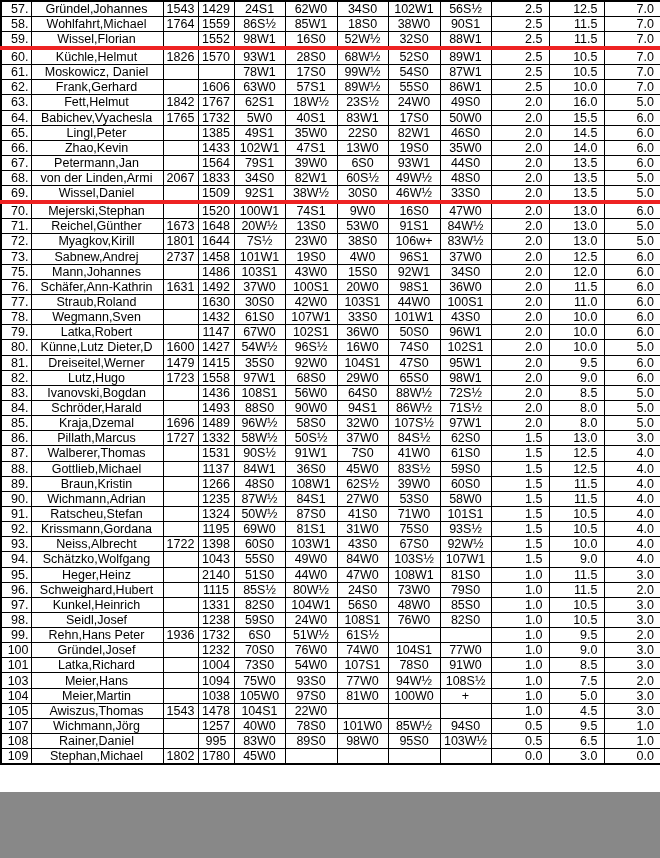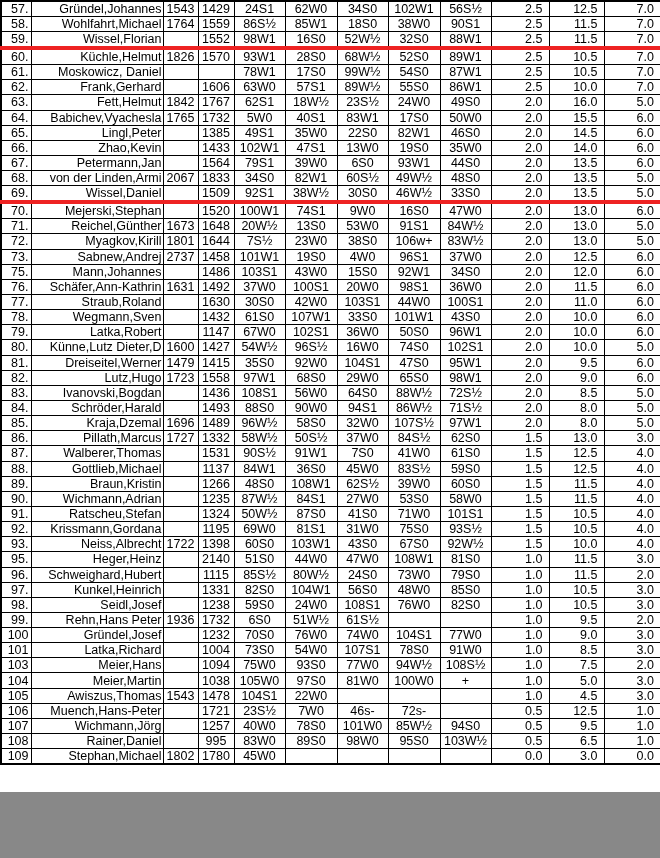--- a/index.html
+++ b/index.html
@@ -16,21 +16,21 @@
   }
   table.standings { border:2px solid var(--grid); }
   td {
     border:1px solid var(--grid);
     height:15.15px; line-height:14px;
     padding:0 1px; white-space:nowrap; overflow:hidden;
     vertical-align:middle;
   }
   tr.hl td { border-bottom:4px solid var(--red); }
   .c-rank  { text-align:right; padding-right:2px; }
-  .c-name  { text-align:right;  padding-left:0; }
+  .c-name  { text-align:center;  padding-left:0; }
   .c-rating{ text-align:center; }
   .c-round { text-align:center; }
   .c-score { text-align:right; padding-right:6px; }
 </style>
 </head>
 <body>
 
 <div class="page">
   <table class="standings">
     <colgroup>
@@ -546,20 +546,34 @@
           <td class="c-round">60S0</td>
           <td class="c-round">103W1</td>
           <td class="c-round">43S0</td>
           <td class="c-round">67S0</td>
           <td class="c-round">92W½</td>
           <td class="c-score">1.5</td>
           <td class="c-score">10.0</td>
           <td class="c-score">4.0</td>
         </tr>
         <tr>
+          <td class="c-rank">94.</td>
+          <td class="c-name">Schätzko,Wolfgang</td>
+          <td class="c-rating"></td>
+          <td class="c-rating">1043</td>
+          <td class="c-round">55S0</td>
+          <td class="c-round">49W0</td>
+          <td class="c-round">84W0</td>
+          <td class="c-round">103S½</td>
+          <td class="c-round">107W1</td>
+          <td class="c-score">1.5</td>
+          <td class="c-score">9.0</td>
+          <td class="c-score">4.0</td>
+        </tr>
+        <tr>
           <td class="c-rank">95.</td>
           <td class="c-name">Heger,Heinz</td>
           <td class="c-rating"></td>
           <td class="c-rating">2140</td>
           <td class="c-round">51S0</td>
           <td class="c-round">44W0</td>
           <td class="c-round">47W0</td>
           <td class="c-round">108W1</td>
           <td class="c-round">81S0</td>
           <td class="c-score">1.0</td>
@@ -684,34 +698,20 @@
           <td class="c-rating">1543</td>
           <td class="c-rating">1478</td>
           <td class="c-round">104S1</td>
           <td class="c-round">22W0</td>
           <td class="c-round"></td>
           <td class="c-round"></td>
           <td class="c-round"></td>
           <td class="c-score">1.0</td>
           <td class="c-score">4.5</td>
           <td class="c-score">3.0</td>
-        </tr>
-        <tr>
-          <td class="c-rank">106</td>
-          <td class="c-name">Muench,Hans-Peter</td>
-          <td class="c-rating"></td>
-          <td class="c-rating">1721</td>
-          <td class="c-round">23S½</td>
-          <td class="c-round">7W0</td>
-          <td class="c-round">46s-</td>
-          <td class="c-round">72s-</td>
-          <td class="c-round"></td>
-          <td class="c-score">0.5</td>
-          <td class="c-score">12.5</td>
-          <td class="c-score">1.0</td>
         </tr>
         <tr>
           <td class="c-rank">107</td>
           <td class="c-name">Wichmann,Jörg</td>
           <td class="c-rating"></td>
           <td class="c-rating">1257</td>
           <td class="c-round">40W0</td>
           <td class="c-round">78S0</td>
           <td class="c-round">101W0</td>
           <td class="c-round">85W½</td>

